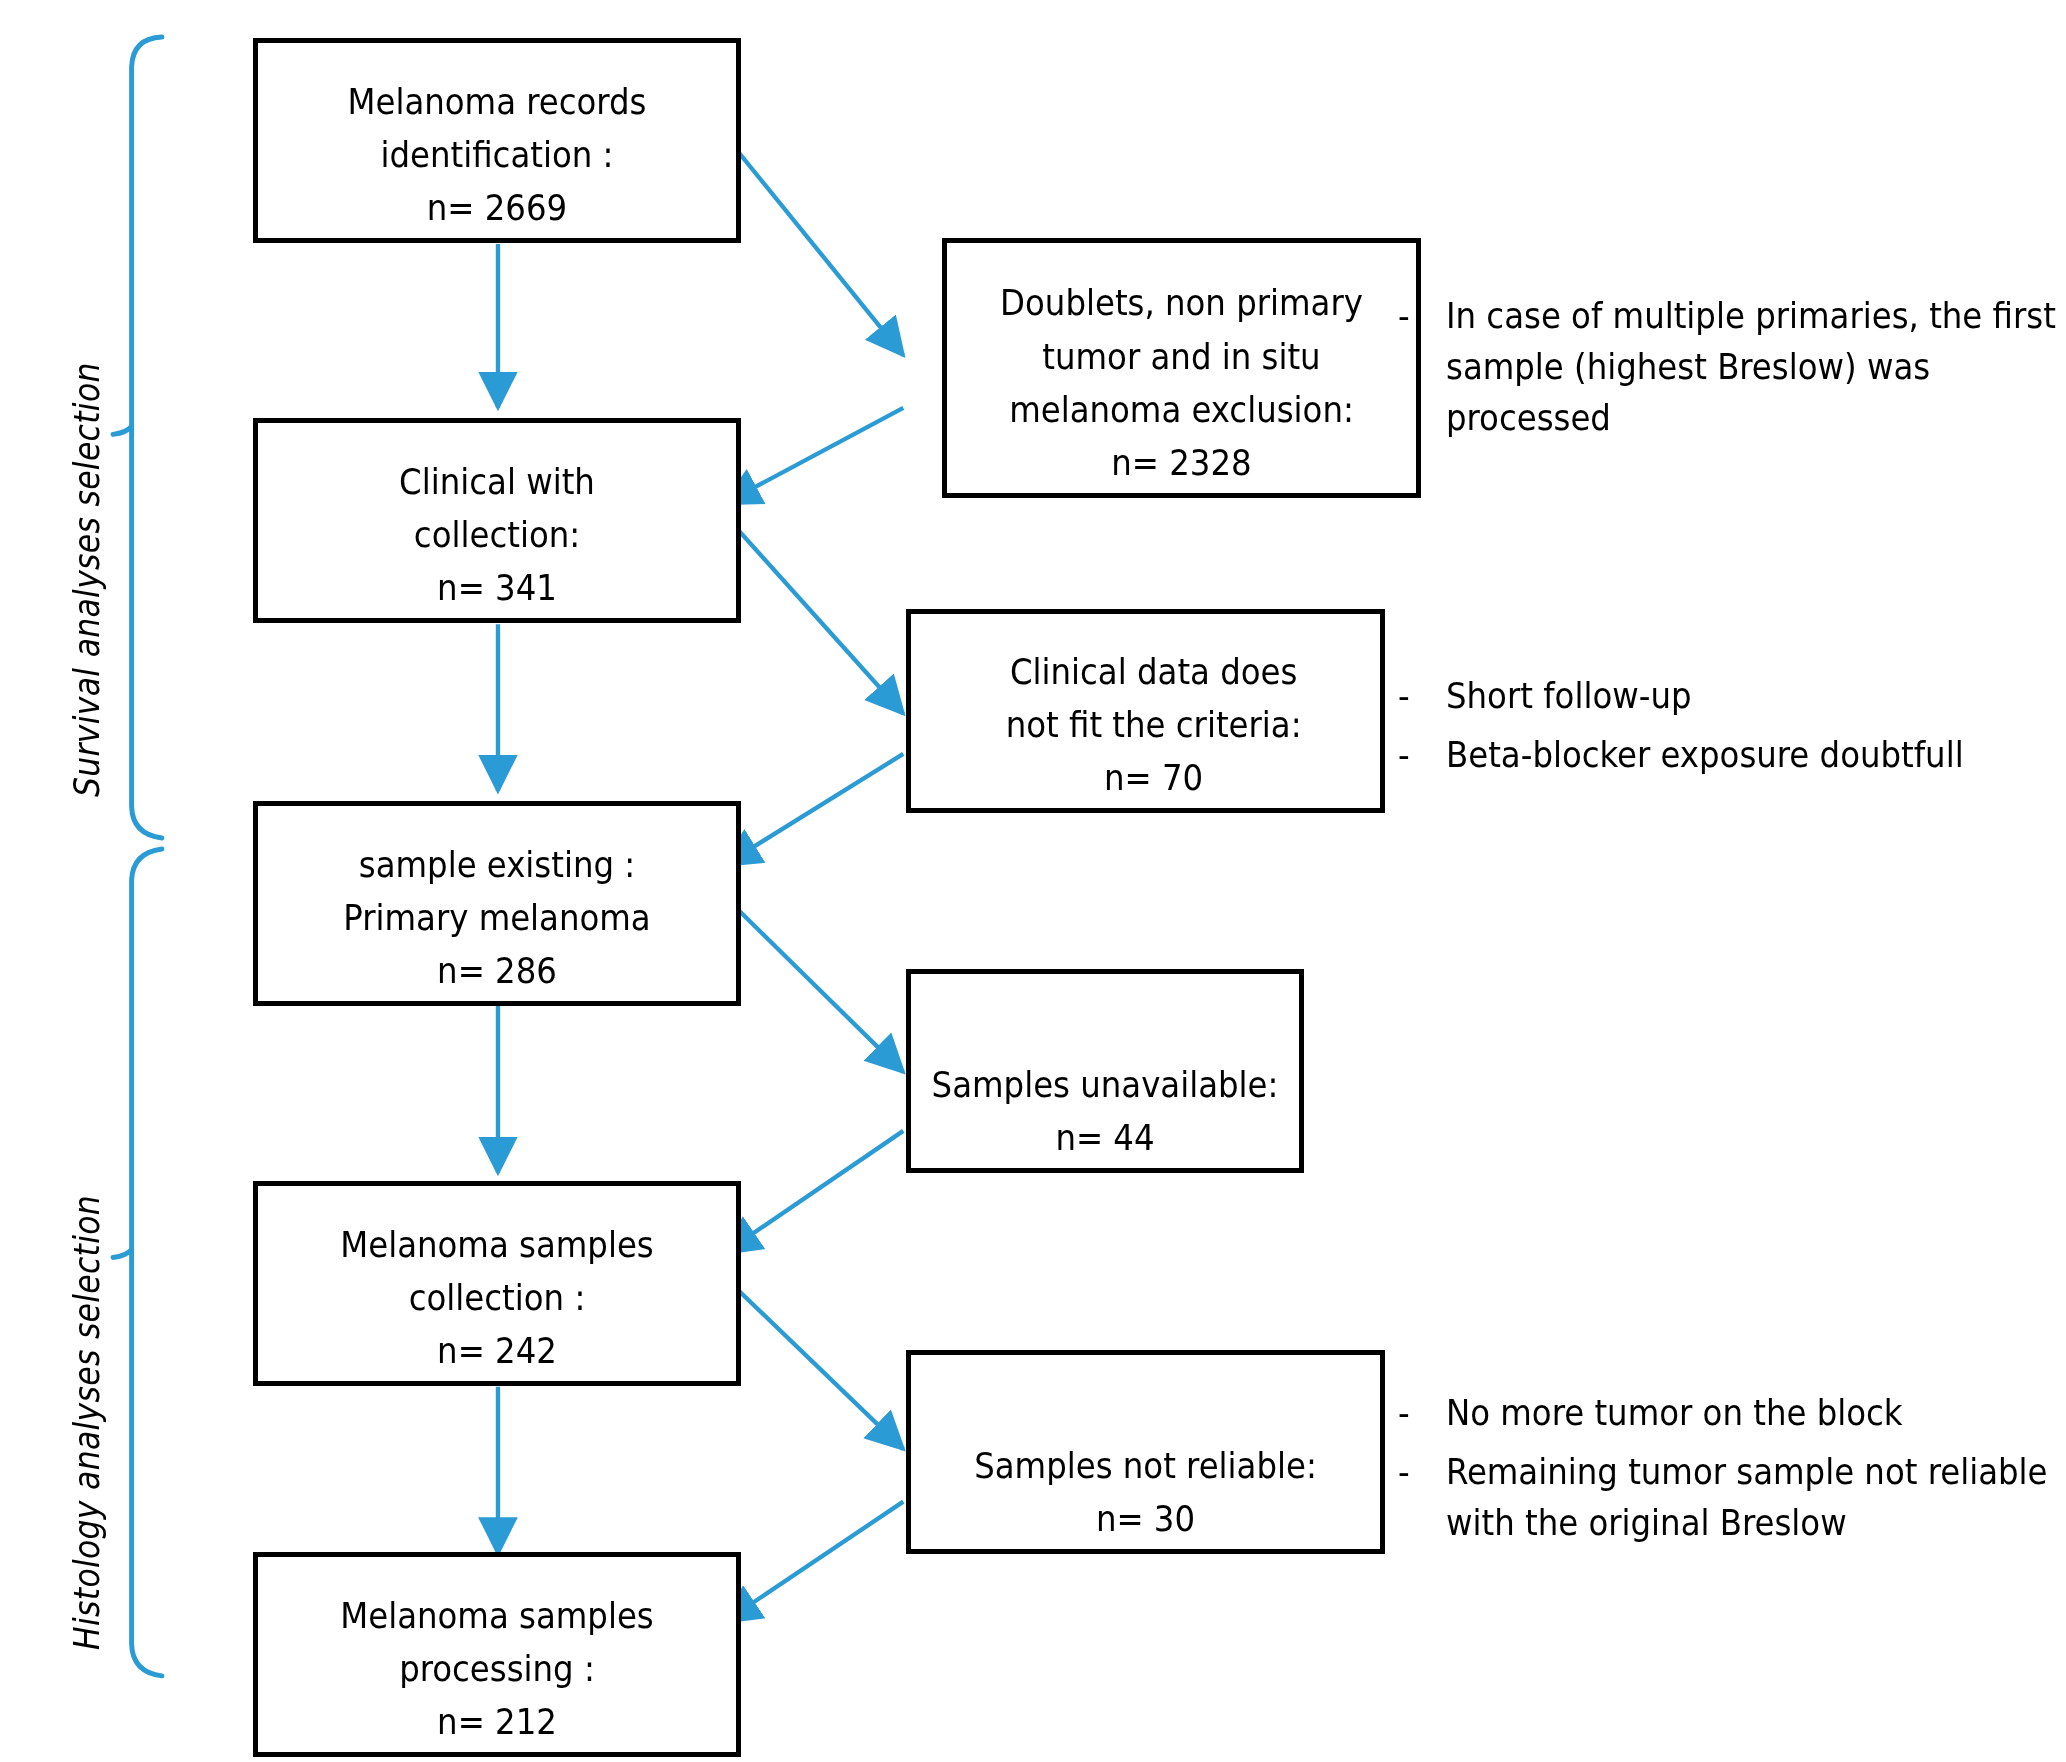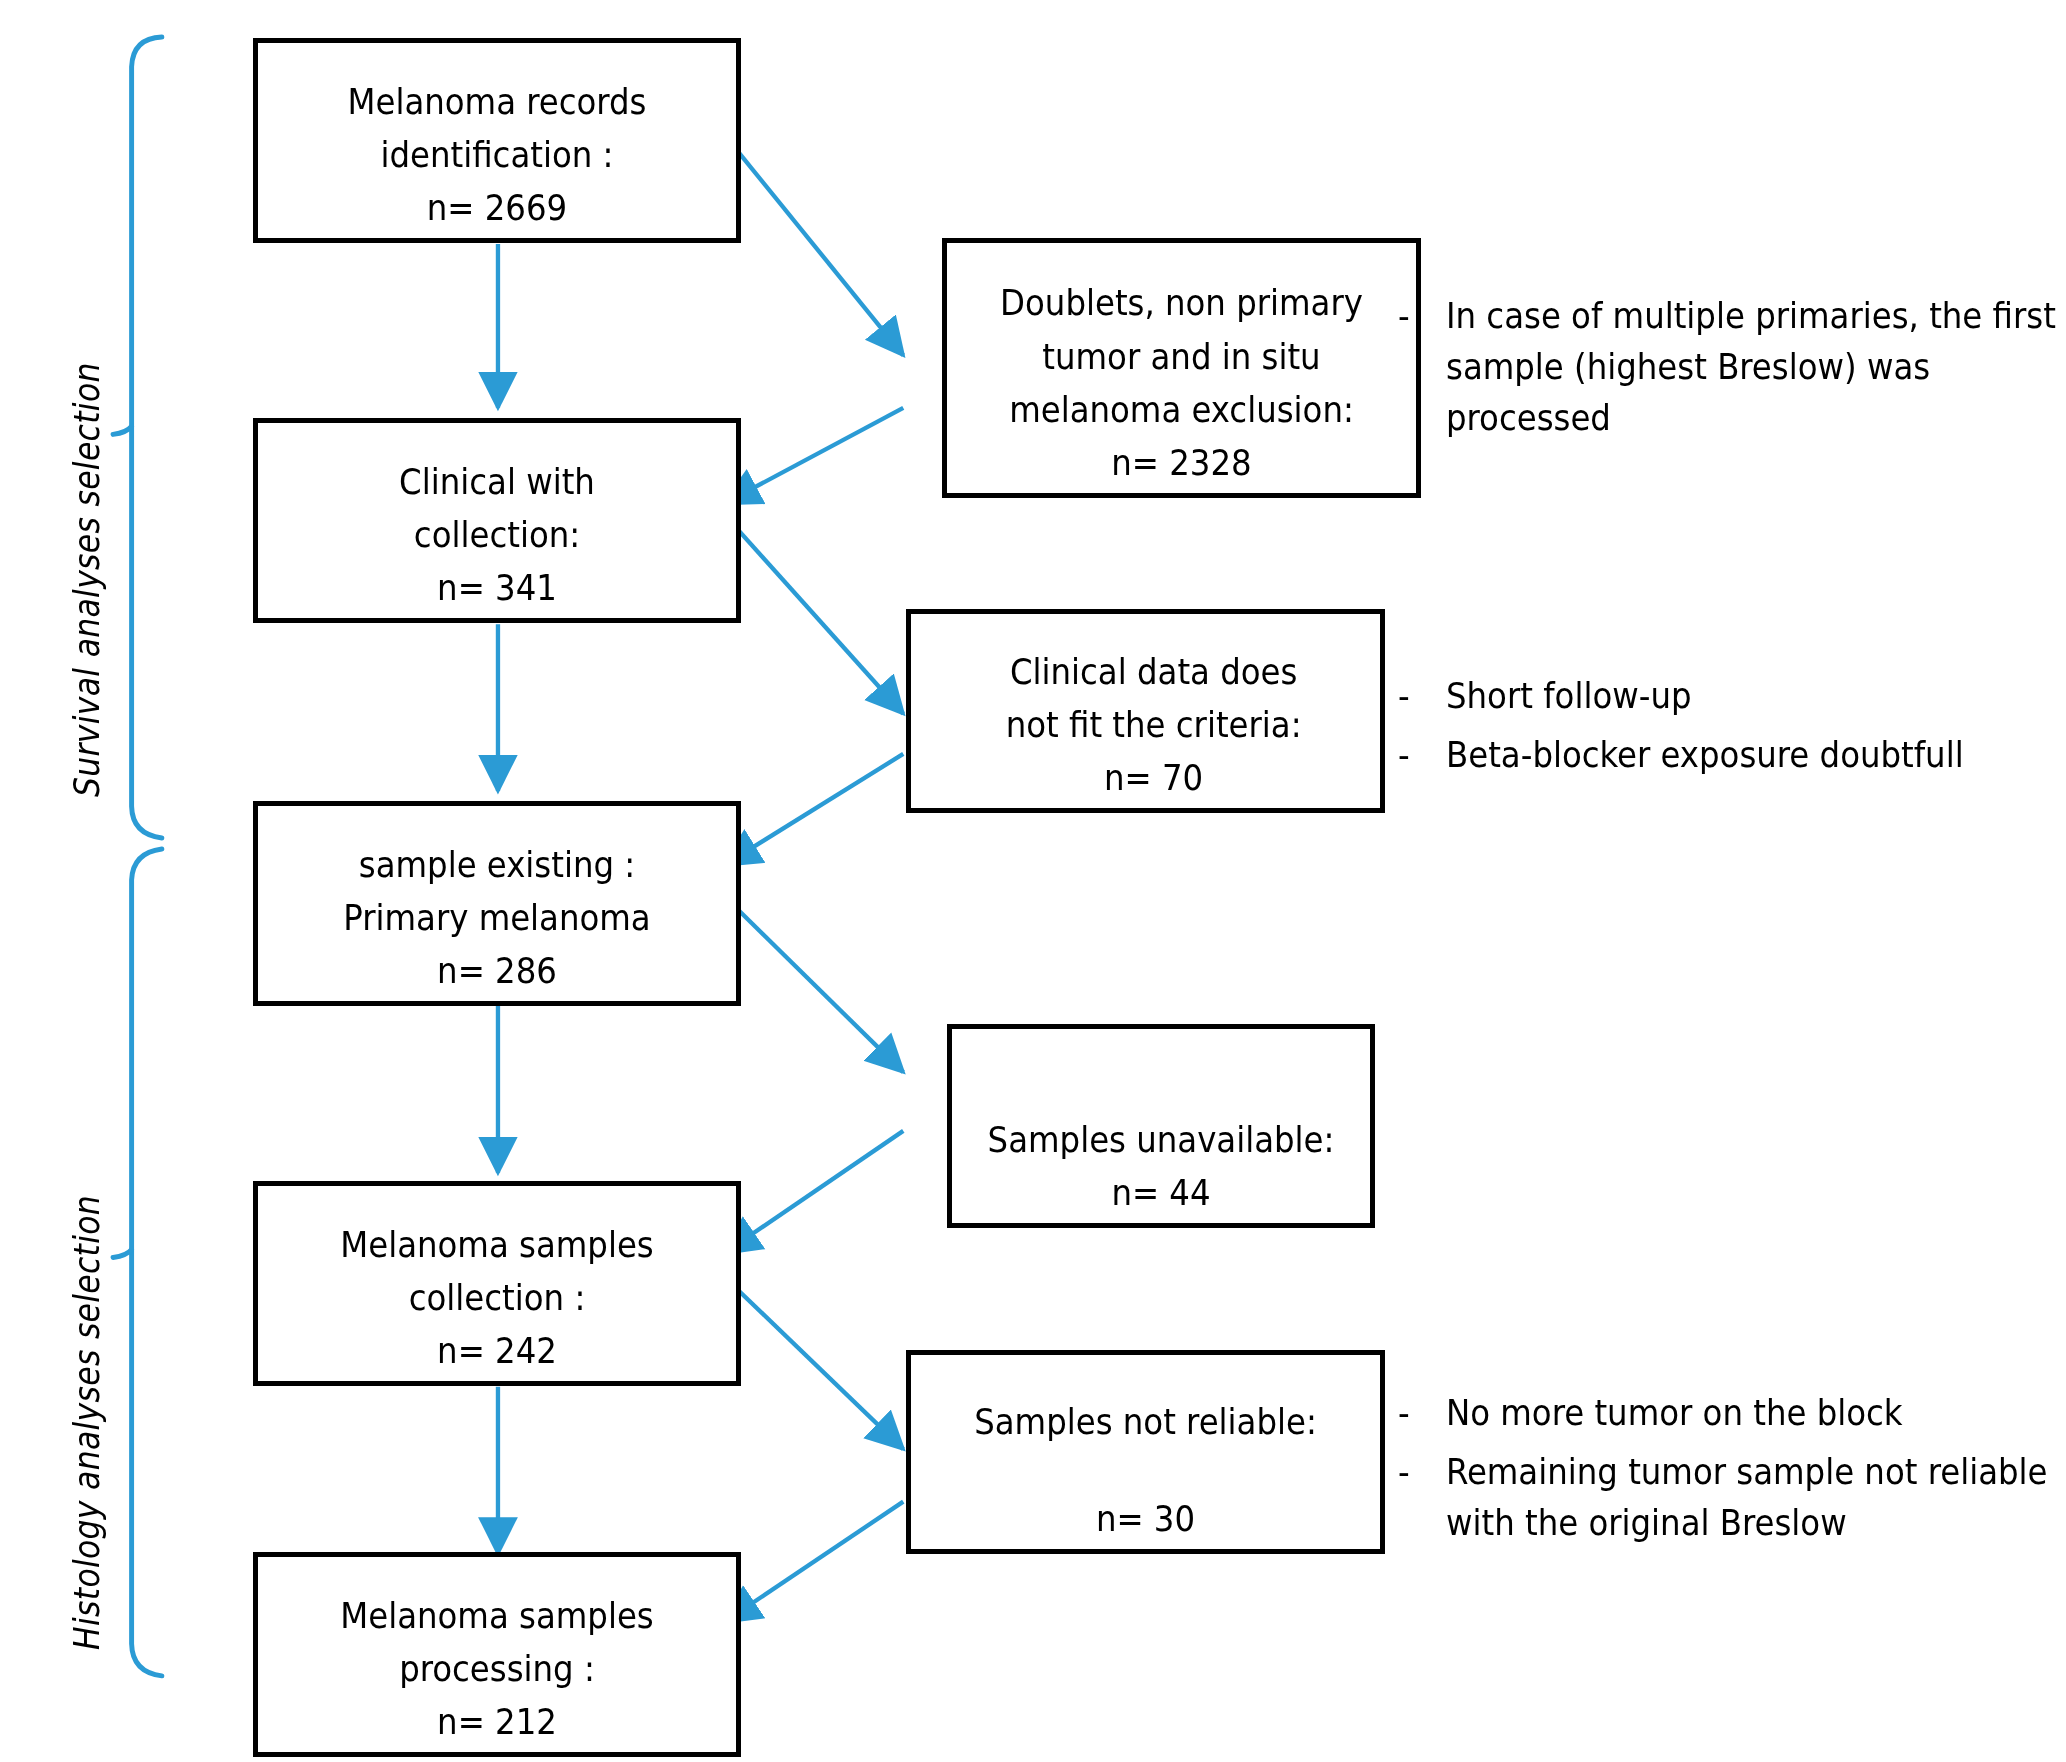--- a/index.html
+++ b/index.html
@@ -152,26 +152,26 @@
     <span class="ln">melanoma exclusion:</span>
     <span class="ln">n= 2328</span>
   </div>
 
   <div class="node" style="left:906px; top:609px; width:479px; height:204px;padding-left:25px;">
     <span class="ln">Clinical data does</span>
     <span class="ln">not fit the criteria:</span>
     <span class="ln">n= 70</span>
   </div>
 
-  <div class="node" style="left:906px; top:1024px; width:428px; height:204px;margin-left:41px;">
+  <div class="node" style="left:906px; top:969px; width:398px; height:204px;">
     <span class="ln">Samples unavailable:</span>
     <span class="ln">n= 44</span>
   </div>
 
-  <div class="node" style="left:906px; top:1350px; width:479px; height:204px;gap:44px;">
+  <div class="node" style="left:906px; top:1350px; width:479px; height:204px;">
     <span class="ln">Samples not reliable:</span>
     <span class="ln">n= 30</span>
   </div>
 
   <div class="note" style="left:1398px; top:290px; width:661px;">
     <div class="row">
       <span class="dash">-</span>
       <span class="txt">
         <span class="ln">In case of multiple primaries,</span>
         <span class="ln">the first sample (highest</span>

